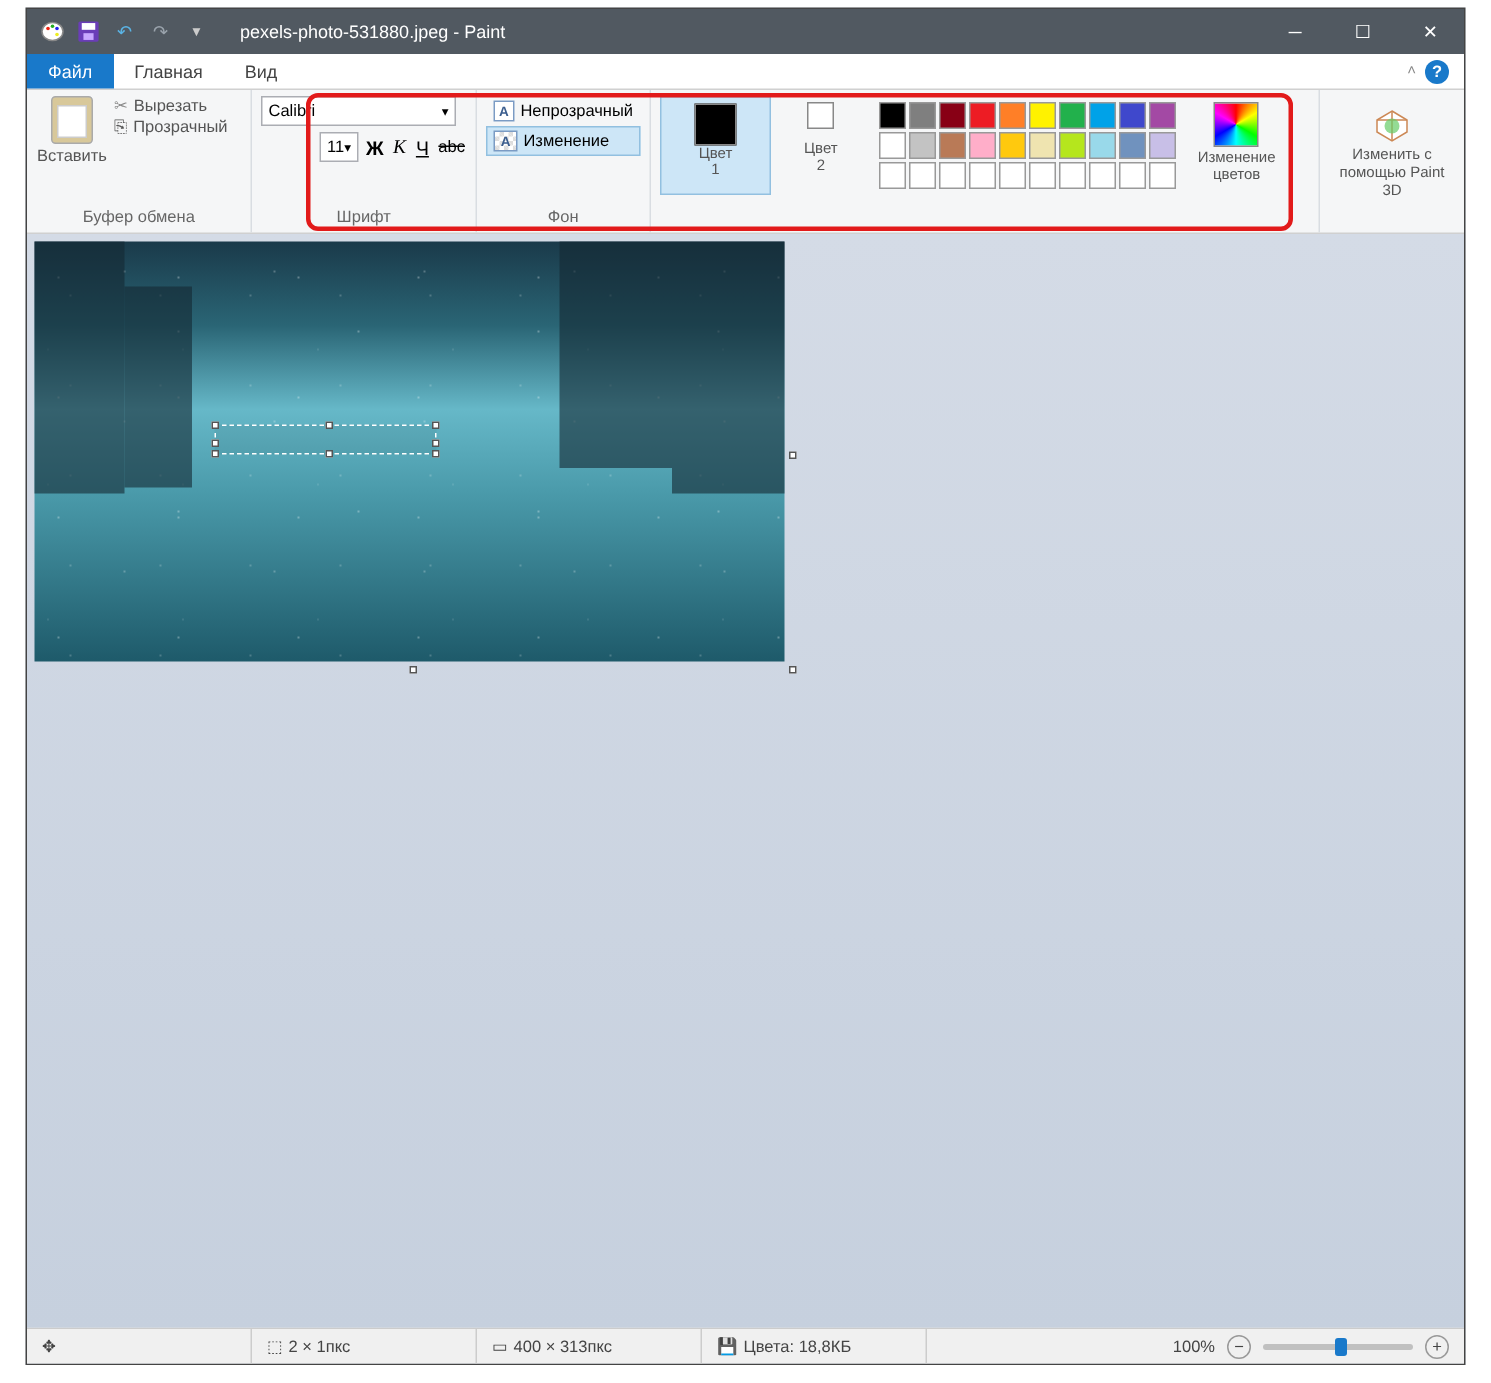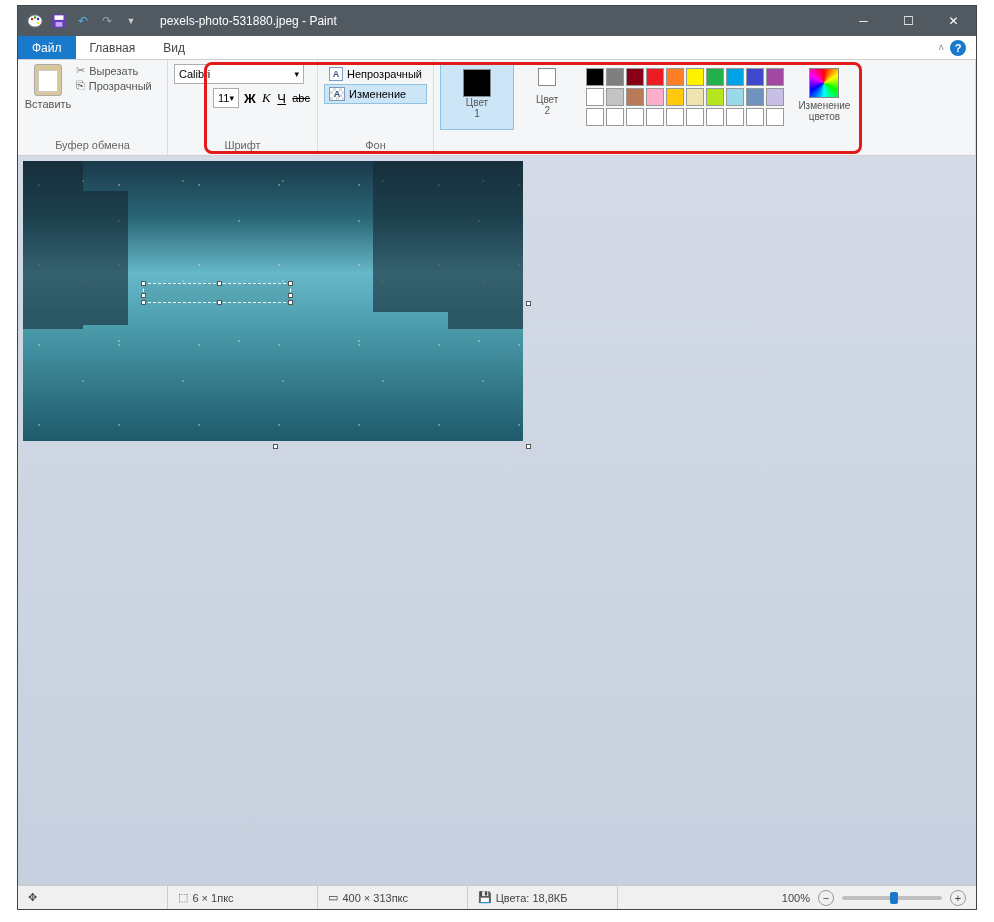--- a/index.html
+++ b/index.html
@@ -221,20 +221,31 @@
             </div>
         </div>
         <div class="edit-colors">
           <div class="rainbow"></div>
           <span style="white-space:pre-line">Изменение
 цветов</span>
         </div>
       </div>
     </div>
 
+    <div class="group p3d-group">
+      <div class="p3d-icon">
+        <svg viewBox="0 0 28 28">
+            <path d="M14 4 L24 10 L24 18 L14 24 L4 18 L4 10 Z" fill="#fff" stroke="#c85"></path>
+            <path d="M14 4 L14 24 M4 10 L24 10" stroke="#c85" fill="none"></path>
+            <circle cx="14" cy="14" r="5" fill="#6c6" opacity="0.7"></circle>
+          </svg>
+      </div>
+      <span style="white-space:pre-line">Изменить с
+помощью Paint 3D</span>
+    </div>
 
     <div class="highlight-box"></div>
   </div>
 
   <div class="canvas-area">
     <div class="canvas-img">
       <div class="buildings" style="left:0;width:30%">
           <div class="bldg" style="width:40%;height:100%"></div>
           <div class="bldg" style="width:30%;height:80%;margin-top:20%"></div>
         </div>
@@ -257,21 +268,21 @@
     <div class="handle" style="top:288px;left:508px"></div>
     <div class="handle" style="top:288px;left:255px"></div>
   </div>
 
   <div class="statusbar">
     <div class="status-cell">
         <span>✥</span>
       </div>
     <div class="status-cell">
         <span>⬚</span>
-        <span>6 × 1пкс</span>
+        <span>2 × 1пкс</span>
       </div>
     <div class="status-cell">
         <span>▭</span>
         <span>400 × 313пкс</span>
       </div>
     <div class="status-cell">
         <span>💾</span>
         <span>Цвета: 18,8КБ</span>
       </div>
     <div class="zoom">

